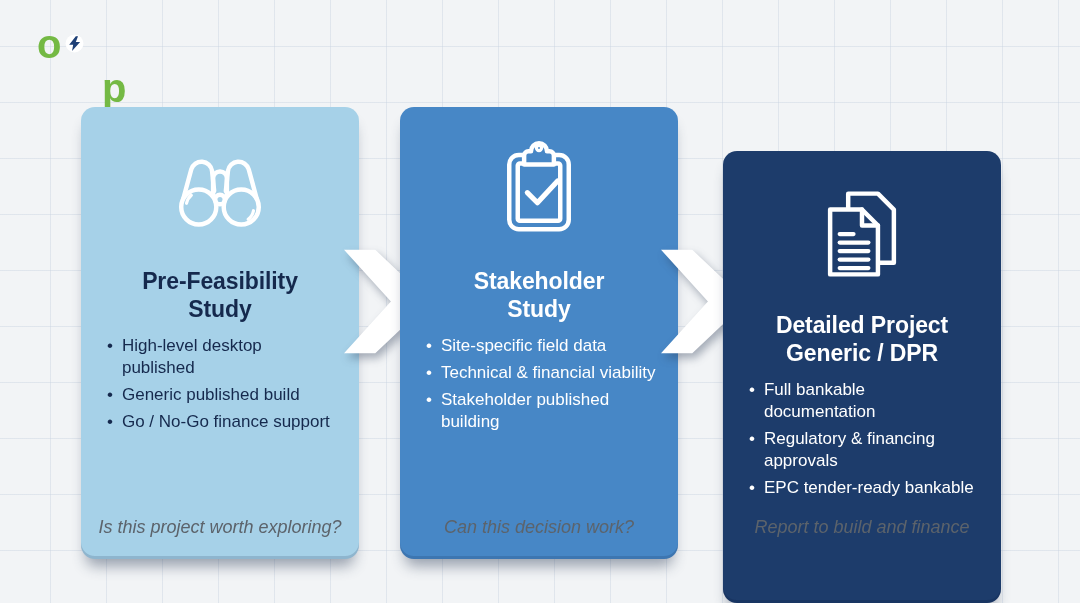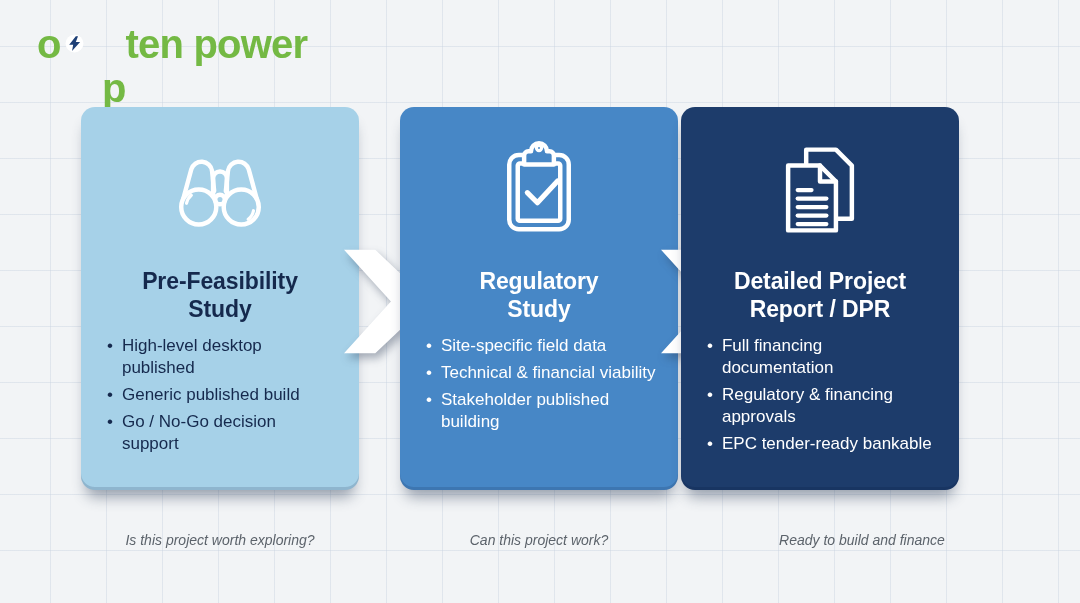--- a/index.html
+++ b/index.html
@@ -18,28 +18,28 @@
   .logo{
     position:absolute;left:37px;top:22px;display:flex;align-items:flex-start;
     font-size:40px;font-weight:700;letter-spacing:-0.8px;line-height:1.1;
     color:#74b944;white-space:pre;
   }
   .pb{position:relative;display:inline-block;}
   .bolt-svg{position:absolute;left:4px;top:11.5px;width:19px;height:19px;}
 
   
   .card{
-    position:absolute;top:107px;width:278px;height:383px;border-radius:14px;
+    position:absolute;top:107px;width:278px;height:452px;border-radius:14px;
     display:flex;flex-direction:column;align-items:center;box-sizing:border-box;
     padding-top:32px;
     box-shadow:0 12px 14px -5px rgba(44,60,86,.45), inset 0 -3px 0 rgba(0,15,50,.14);
   }
   .card1{left:81px;background:#a6d1e8;color:#15294d;}
   .card2{left:400px;background:#4787c6;color:#ffffff;}
-  .card3{left:681px;background:#1d3c6b;color:#ffffff;}
+  .card3{left:723px;background:#1d3c6b;color:#ffffff;margin-top:44px;}
 
   .icon{width:108px;height:102px;flex:0 0 auto;}
   .icon svg{width:100%;height:100%;display:block;}
 
   .title{margin:26px 0 0;font-size:23px;font-weight:700;line-height:1.22;
          text-align:center;letter-spacing:-0.1px;}
   .tl{display:block;}
 
   .bullets{list-style:none;margin:12px 0 0;padding:0 22px 0 26px;width:100%;
            box-sizing:border-box;font-size:17px;line-height:1.3;text-align:left;}
@@ -48,39 +48,38 @@
   .bt{flex:1;}
 
   
   .arrow{position:absolute;top:248px;width:86px;height:107px;
          filter:drop-shadow(3px 5px 4px rgba(40,56,82,.38));}
   .arrow svg{width:100%;height:100%;display:block;}
   .arrow1{left:344px;}
   .arrow2{left:661px;}
 
   
-  .caption{position:absolute;top:532px;width:278px;text-align:center;
-           font-style:italic;font-size:14px;color:#5c636b;white-space:nowrap;}
+  .caption{position:absolute;top:517px;width:278px;text-align:center;
+           font-style:italic;font-size:18px;color:#5c636b;white-space:nowrap;}
   .cap1{left:81px;}
   .cap2{left:400px;}
   .cap3{left:723px;}
 </style>
 </head>
 <body>
 
 <div class="logo">
   <span>o</span>
   <span class="pb">
     <span>p</span>
     <svg class="bolt-svg" viewBox="0 0 20 20">
       <circle cx="10" cy="10" r="9.4" fill="#ffffff"></circle>
       <path d="M11.4 2.4 L4.4 11.4 h4.2 L7.4 17.8 L15.9 8.4 h-4.5 L13.7 2.4 z" fill="#1d3f76"></path>
     </svg>
   </span>
-  <span>ten power</span>
 </div>
 
 <section class="card card1">
   <div class="icon">
     <svg viewBox="0 0 96 96" fill="none" stroke="#ffffff" stroke-width="4.2" stroke-linecap="round" stroke-linejoin="round">
       <path d="M13.5 56 L21 28.5 a10 10 0 0 1 19.5 1.5 L42.5 49"></path>
       <path d="M82.5 56 L75 28.5 a10 10 0 0 0 -19.5 1.5 L53.5 49"></path>
       <path d="M41.5 52 V37 a6.5 6.5 0 0 1 13 0 V52"></path>
       <circle cx="28" cy="64" r="16.5"></circle>
       <circle cx="68" cy="64" r="16.5"></circle>
@@ -97,21 +96,21 @@
     <li>
       <span class="mk">•</span>
       <span class="bt">High-level desktop published</span>
     </li>
     <li>
       <span class="mk">•</span>
       <span class="bt">Generic published build</span>
     </li>
     <li>
       <span class="mk">•</span>
-      <span class="bt">Go / No-Go decision support</span>
+      <span class="bt">Go / No-Go finance support</span>
     </li>
   </ul>
 </section>
 
 <div class="arrow arrow1">
   <svg viewBox="0 0 88 106">
       <polygon points="0,0 32,0 88,53 32,106 0,106 48,53" fill="#ffffff"></polygon>
     </svg>
 </div>
 
@@ -119,21 +118,21 @@
   <div class="icon">
     <svg viewBox="0 0 96 96" fill="none" stroke="#ffffff" stroke-width="4.2" stroke-linecap="round" stroke-linejoin="round">
       <rect x="20" y="15" width="56" height="70" rx="9"></rect>
       <rect x="28" y="23" width="40" height="54" rx="2"></rect>
       <path d="M34 24 V15.5 a4 4 0 0 1 4 -4 h2.5 a7.5 7.5 0 0 1 15 0 H58 a4 4 0 0 1 4 4 V24 z" fill="#4787c6"></path>
       <circle cx="48" cy="8.5" r="2.4" stroke-width="3"></circle>
       <path d="M37 50.5 l9.5 9.5 l19 -20.5" stroke-width="4.8"></path>
     </svg>
   </div>
   <h2 class="title">
-    <span class="tl">Regulatory</span>
+    <span class="tl">Stakeholder</span>
     <span class="tl">Study</span>
   </h2>
   <ul class="bullets">
     <li>
       <span class="mk">•</span>
       <span class="bt">Site-specific field data</span>
     </li>
     <li>
       <span class="mk">•</span>
       <span class="bt">Technical &amp; financial viability</span>
@@ -159,33 +158,33 @@
       <path d="M48 25 v15 h15"></path>
       <path d="M27 48 h13" stroke-width="4"></path>
       <path d="M27 56 h27" stroke-width="4"></path>
       <path d="M27 64 h27" stroke-width="4"></path>
       <path d="M27 72 h27" stroke-width="4"></path>
       <path d="M27 80 h27" stroke-width="4"></path>
     </svg>
   </div>
   <h2 class="title">
     <span class="tl">Detailed Project</span>
-    <span class="tl">Report / DPR</span>
+    <span class="tl">Generic / DPR</span>
   </h2>
   <ul class="bullets">
     <li>
       <span class="mk">•</span>
-      <span class="bt">Full financing documentation</span>
+      <span class="bt">Full bankable documentation</span>
     </li>
     <li>
       <span class="mk">•</span>
       <span class="bt">Regulatory &amp; financing approvals</span>
     </li>
     <li>
       <span class="mk">•</span>
       <span class="bt">EPC tender-ready bankable</span>
     </li>
   </ul>
 </section>
 
 <div class="caption cap1">Is this project worth exploring?</div>
-<div class="caption cap2">Can this project work?</div>
-<div class="caption cap3">Ready to build and finance</div>
+<div class="caption cap2">Can this decision work?</div>
+<div class="caption cap3">Report to build and finance</div>
 
 </body></html>

